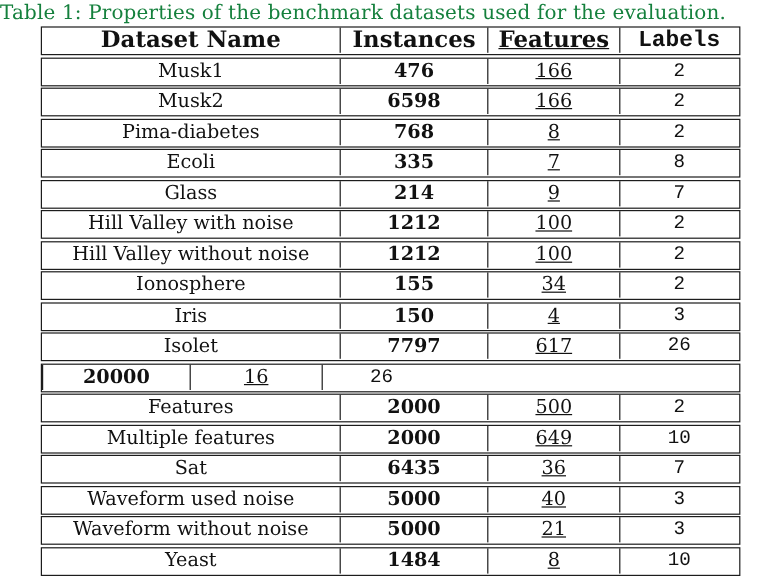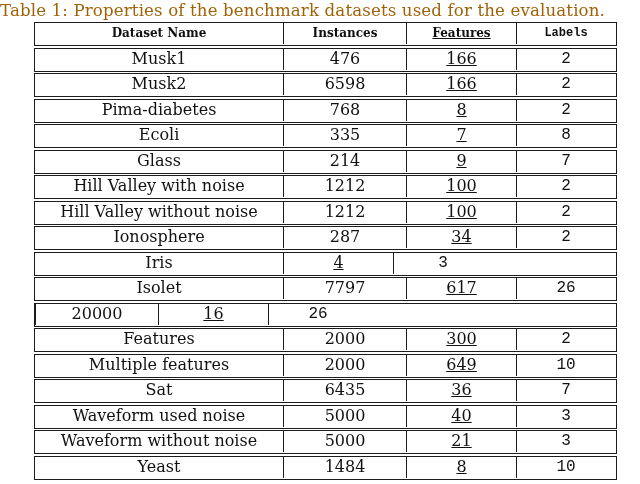--- a/index.html
+++ b/index.html
@@ -20,21 +20,21 @@
   }
   .caption {
     position: absolute;
     top: 1px;
     left: 0;
     width: 640px;
     font-size: 16.6px;
     line-height: 19px;
     letter-spacing: 0.15px;
     white-space: nowrap;
-    color: #a16207;
+    color: #15803d;
   }
   .tbl {
     position: absolute;
     top: 22px;
     left: 34px;
     width: 583px;
   }
   .row {
     box-sizing: border-box;
     display: flex;
@@ -48,26 +48,26 @@
   .cell {
     box-sizing: border-box;
     height: 21px;
     line-height: 20px;
     text-align: center;
     font-size: 16px;
     overflow: hidden;
     white-space: nowrap;
   }
   .c0 { width: 248px; }
-  .c1 { width: 123px; border-left: 1.5px solid #1c1c1c; }
+  .c1 { width: 123px; border-left: 1.5px solid #1c1c1c; font-weight: bold; }
   .c2 { width: 110px; border-left: 1.5px solid #1c1c1c; text-decoration: underline; }
   .c3 { width: 99px;  border-left: 1.5px solid #1c1c1c; font-family: Liberation Mono, monospace; }
   .hdr .cell {
     font-weight: bold;
-    font-size: 12px;
+    font-size: 19px;
   }
 </style>
 </head>
 <body>
 
 <div class="page">
   <div class="caption">Table 1: Properties of the benchmark datasets used for the evaluation.</div>
 
   <div class="tbl">
       <div class="row hdr">
@@ -113,44 +113,45 @@
         <div class="cell c3">2</div>
       </div>
       <div class="row">
         <div class="cell c0">Hill Valley without noise</div>
         <div class="cell c1">1212</div>
         <div class="cell c2">100</div>
         <div class="cell c3">2</div>
       </div>
       <div class="row">
         <div class="cell c0">Ionosphere</div>
-        <div class="cell c1">287</div>
+        <div class="cell c1">155</div>
         <div class="cell c2">34</div>
         <div class="cell c3">2</div>
       </div>
       <div class="row">
         <div class="cell c0">Iris</div>
+        <div class="cell c1">150</div>
         <div class="cell c2">4</div>
         <div class="cell c3">3</div>
       </div>
       <div class="row">
         <div class="cell c0">Isolet</div>
         <div class="cell c1">7797</div>
         <div class="cell c2">617</div>
         <div class="cell c3">26</div>
       </div>
       <div class="row">
         <div class="cell c1">20000</div>
         <div class="cell c2">16</div>
         <div class="cell c3">26</div>
       </div>
       <div class="row">
         <div class="cell c0">Features</div>
         <div class="cell c1">2000</div>
-        <div class="cell c2">300</div>
+        <div class="cell c2">500</div>
         <div class="cell c3">2</div>
       </div>
       <div class="row">
         <div class="cell c0">Multiple features</div>
         <div class="cell c1">2000</div>
         <div class="cell c2">649</div>
         <div class="cell c3">10</div>
       </div>
       <div class="row">
         <div class="cell c0">Sat</div>

